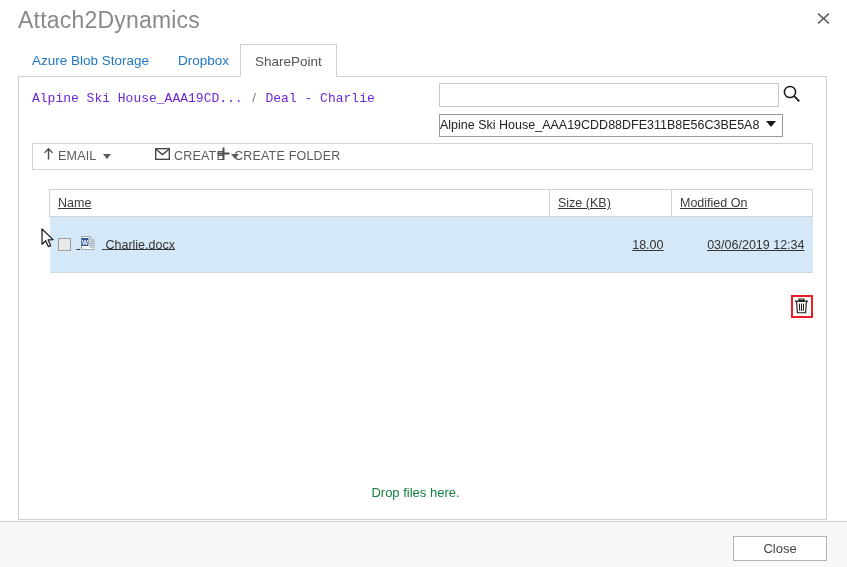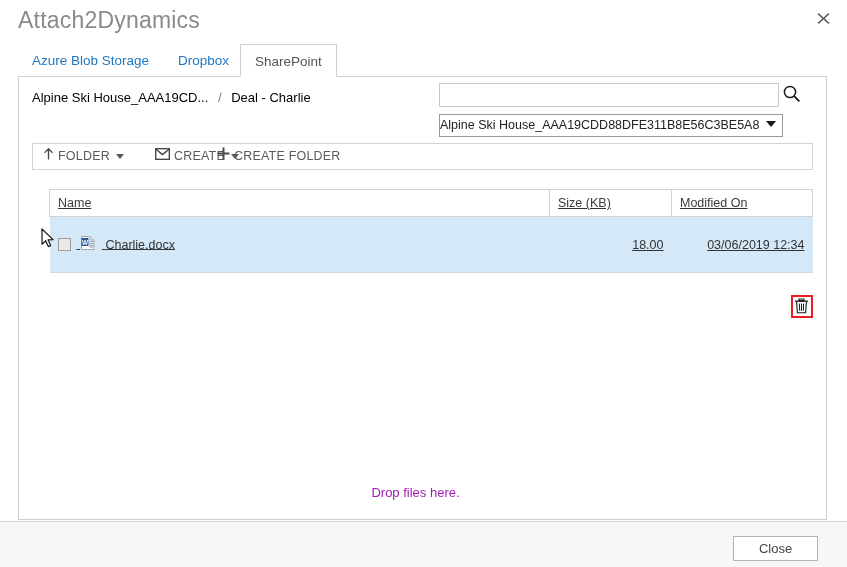--- a/index.html
+++ b/index.html
@@ -97,22 +97,23 @@
 
   
   #breadcrumb {
     position: absolute;
     left: 13px;
     top: 13px;
     font-size: 13px;
     white-space: nowrap;
   }
   #breadcrumb .crumb {
-    color: #000000;
-    cursor: pointer;
+    color: #6d28d9;
+    cursor: pointer;
+    font-family: Liberation Mono, monospace;
   }
   #breadcrumb .sep {
     color: #777777;
     margin: 0 6px;
   }
 
   
   #search-input {
     position: absolute;
     left: 420px;
@@ -291,21 +292,21 @@
   }
 
   
   #drop-text {
     position: absolute;
     left: 0;
     right: 14px;
     top: 408px;
     text-align: center;
     font-size: 13px;
-    color: #a21caf;
+    color: #15803d;
   }
 
   
   #cursor {
     position: absolute;
     left: 41px;
     top: 228px;
     z-index: 20;
     pointer-events: none;
   }
@@ -318,21 +319,21 @@
     width: 847px;
     height: 46px;
     background: #f7f7f7;
     border-top: 1px solid #d0d0d0;
     box-sizing: border-box;
   }
   #close-button {
     position: absolute;
     left: 733px;
     top: 14px;
-    width: 85px;
+    width: 94px;
     height: 25px;
     border: 1px solid #b4b4b4;
     background: #ffffff;
     color: #444444;
     font-family: "Liberation Sans", sans-serif;
     font-size: 13px;
     cursor: pointer;
     box-sizing: border-box;
   }
 </style>
@@ -377,21 +378,21 @@
       <div id="site-dropdown-arrow"></div>
     </div>
 
     <div id="toolbar">
 
       <div class="tb-item" style="left:10px;">
         <span class="tb-glyph">
           <svg width="11" height="13" viewBox="0 0 11 13" aria-hidden="true">
             <path d="M5.5 0.8 L10 5.4 L9.1 6.3 L6.2 3.4 L6.2 12.6 L4.8 12.6 L4.8 3.4 L1.9 6.3 L1 5.4 Z" fill="#4a4a4a"></path>
           </svg>
-        </span><span>FOLDER</span><span class="tb-caret"></span>
+        </span><span>EMAIL</span><span class="tb-caret"></span>
       </div>
 
       <div class="tb-item" style="left:122px;">
         <span class="tb-glyph">
           <svg width="15" height="12" viewBox="0 0 15 12" aria-hidden="true">
             <rect x="0.7" y="0.7" width="13.6" height="10.6" fill="none" stroke="#3d3d3d" stroke-width="1.3"></rect>
             <path d="M1 1.3 L7.5 6.6 L14 1.3" fill="none" stroke="#3d3d3d" stroke-width="1.3"></path>
           </svg>
         </span><span>CREATE</span><span class="tb-caret"></span>
       </div>

